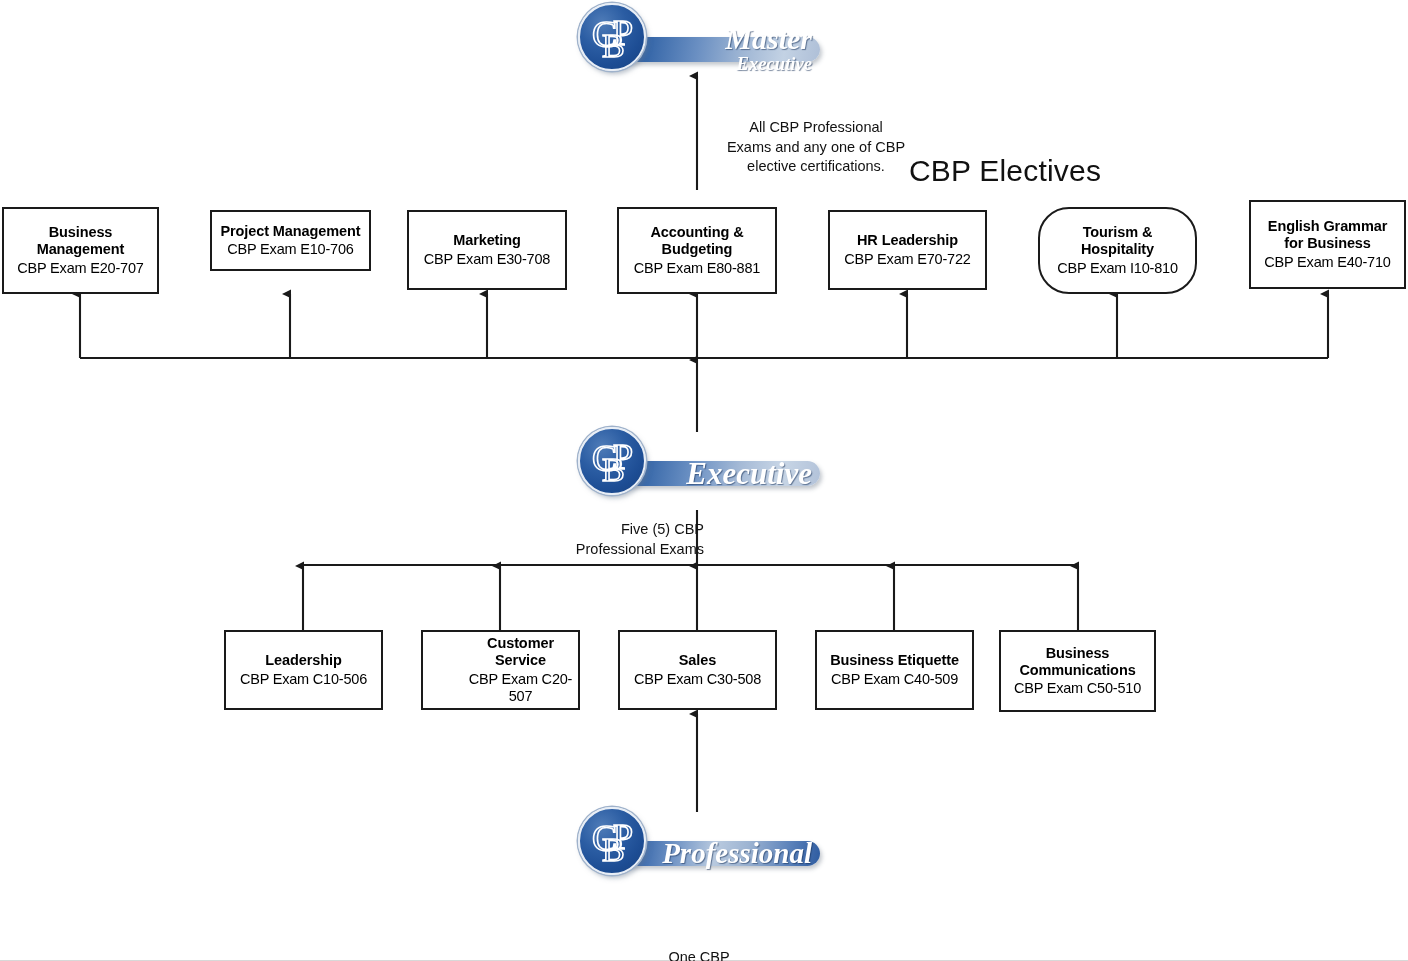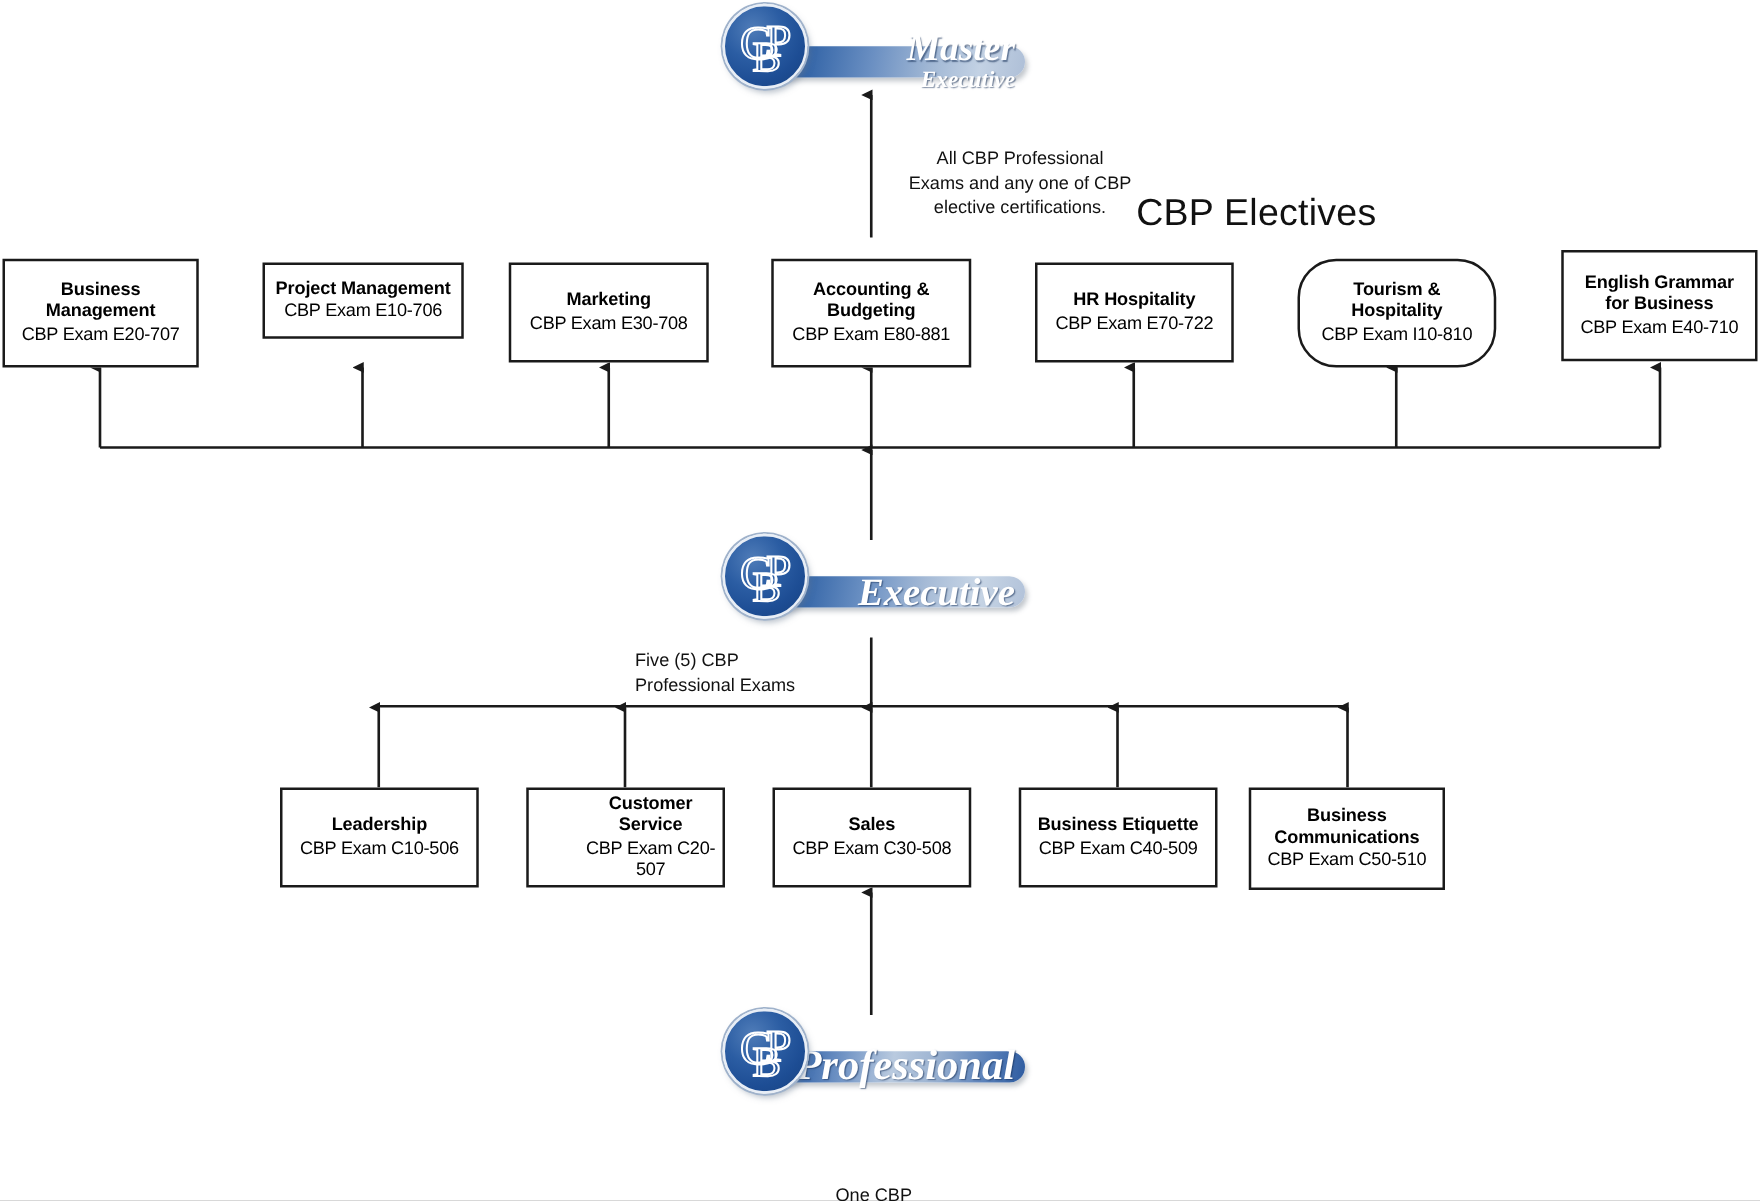--- a/index.html
+++ b/index.html
@@ -218,21 +218,21 @@
     <div class="code">CBP Exam E30-708</div>
   </div>
 
   <div class="node" style="left:617px; top:207px; width:160px; height:87px;">
     <div class="title">Accounting &amp;
 Budgeting</div>
     <div class="code">CBP Exam E80-881</div>
   </div>
 
   <div class="node" style="left:828px; top:210px; width:159px; height:80px;">
-    <div class="title">HR Hospitality</div>
+    <div class="title">HR Leadership</div>
     <div class="code">CBP Exam E70-722</div>
   </div>
 
   <div class="node" style="left:1038px; top:207px; width:159px; height:87px;border-radius:31px;">
     <div class="title">Tourism &amp;
 Hospitality</div>
     <div class="code">CBP Exam I10-810</div>
   </div>
 
   <div class="node" style="left:1249px; top:200px; width:157px; height:89px;text-align:center;">
@@ -249,21 +249,21 @@
     </div>
     <div class="disc" style="width:68px; height:68px;">
       <svg viewBox="0 0 68 68" width="68" height="68">
         <text x="12" y="42" font-family="Liberation Serif, serif" font-size="38" fill="none" stroke="#ffffff" stroke-width="1.6">C</text>
         <text x="22" y="52" font-family="Liberation Serif, serif" font-size="34" fill="none" stroke="#ffffff" stroke-width="1.6">B</text>
         <text x="33" y="40" font-family="Liberation Serif, serif" font-size="36" fill="none" stroke="#ffffff" stroke-width="1.6">P</text>
       </svg>
     </div>
   </div>
 
-  <div class="label" style="left:508px; top:520px; width:196px; text-align:left;">Five (5) CBP
+  <div class="label" style="left:508px; top:520px; width:196px; text-align:right;">Five (5) CBP
 Professional Exams</div>
 
   <div class="node" style="left:224px; top:630px; width:159px; height:80px;">
     <div class="title">Leadership</div>
     <div class="code">CBP Exam C10-506</div>
   </div>
 
   <div class="node" style="left:421px; top:630px; width:159px; height:80px;padding-left:40px;">
     <div class="title">Customer Service</div>
     <div class="code">CBP Exam C20-507</div>
@@ -280,21 +280,21 @@
   </div>
 
   <div class="node" style="left:999px; top:630px; width:157px; height:82px;">
     <div class="title">Business
 Communications</div>
     <div class="code">CBP Exam C50-510</div>
   </div>
 
   <div class="badge professional" style="left:578px; top:807px; width:242px; height:69px;">
     <div class="plate">
-      <div class="plate-label" style="font-size:34px;">
+      <div class="plate-label" style="font-size:29px;">
         <span class="line1">Professional</span>
       </div>
     </div>
     <div class="disc" style="width:68px; height:68px;">
       <svg viewBox="0 0 68 68" width="68" height="68">
         <text x="12" y="42" font-family="Liberation Serif, serif" font-size="38" fill="none" stroke="#ffffff" stroke-width="1.6">C</text>
         <text x="22" y="52" font-family="Liberation Serif, serif" font-size="34" fill="none" stroke="#ffffff" stroke-width="1.6">B</text>
         <text x="33" y="40" font-family="Liberation Serif, serif" font-size="36" fill="none" stroke="#ffffff" stroke-width="1.6">P</text>
       </svg>
     </div>

